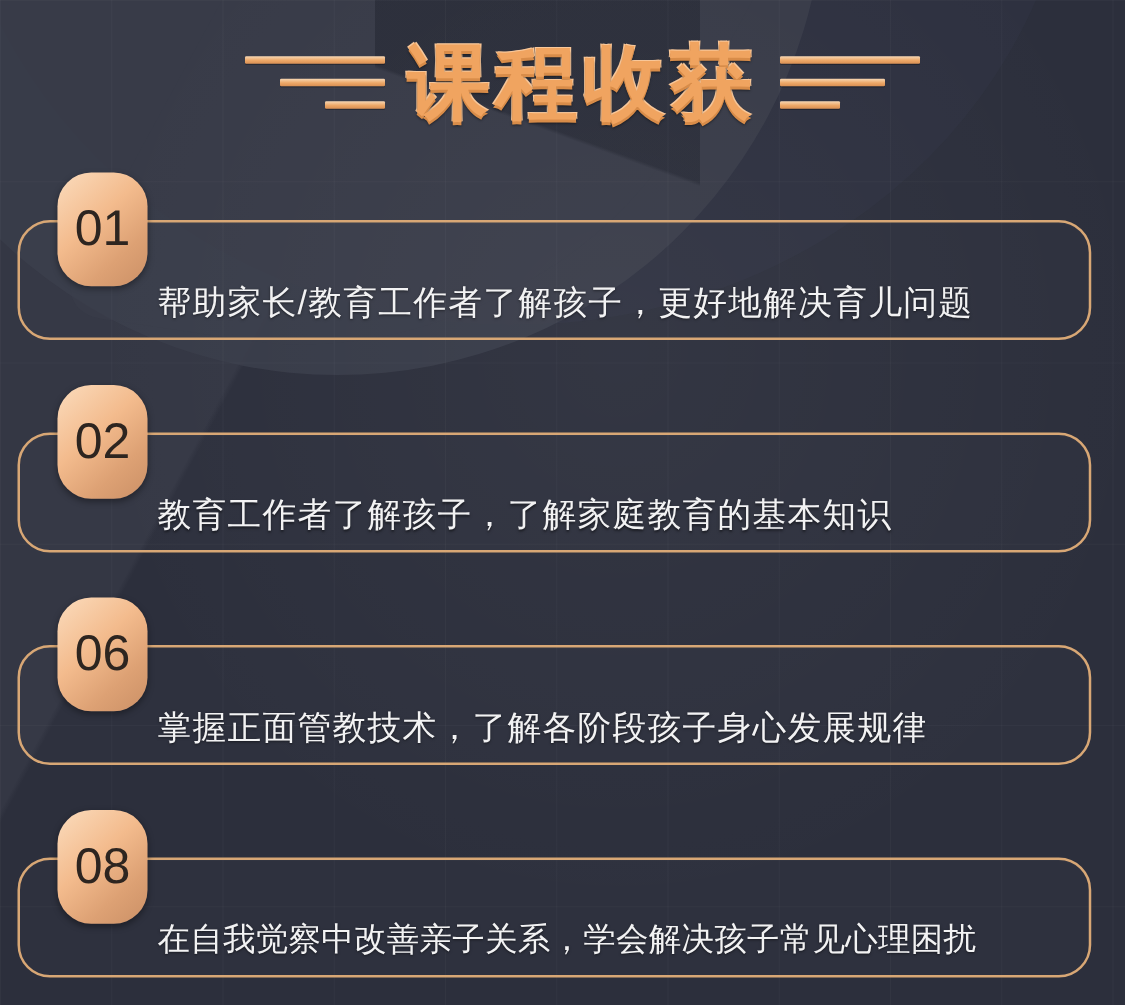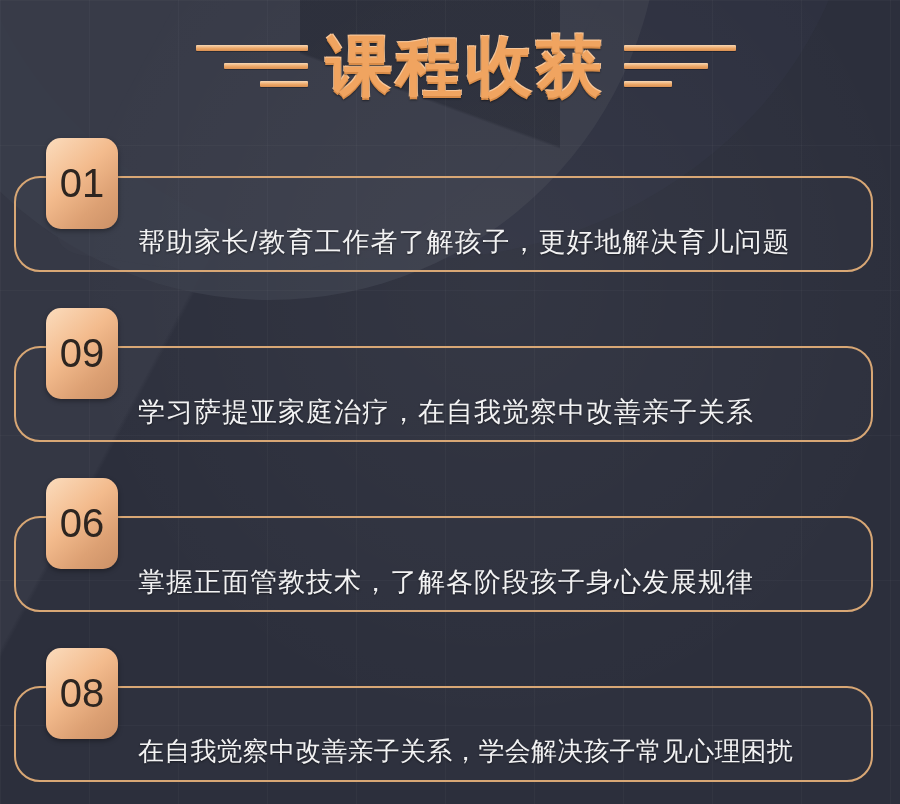--- a/index.html
+++ b/index.html
@@ -168,31 +168,30 @@
     position: absolute;
     left: 112px;
     top: 50px;
     width: 740px;
     font-size: 27px;
     line-height: 1.2;
     color: #f2f2f3;
     letter-spacing: 1px;
     white-space: nowrap;
     text-shadow: 0 1px 2px rgba(0,0,0,0.5);
-    margin-left: 12px;
   }
   .item-4 .card-text { letter-spacing: 0.2px; font-size: 26px; }
 
   .badge {
     position: absolute;
     left: 32px;
     top: -38px;
     width: 72px;
     height: 91px;
-    border-radius: 15px;
+    border-radius: 27px;
     background: linear-gradient(138deg, #fbdcbd 0%, #f3bb8d 42%, #dda174 72%, #cb9066 100%);
     box-shadow: 0 2px 5px rgba(0,0,0,0.35);
     display: flex;
     align-items: center;
     justify-content: center;
   }
   .badge-num {
     font-size: 40px;
     font-weight: 400;
     color: #2d2520;
@@ -232,23 +231,23 @@
     <div class="item item-1">
       <div class="card"></div>
       <div class="card-text">帮助家长/教育工作者了解孩子，更好地解决育儿问题</div>
       <div class="badge">
         <span class="badge-num">01</span>
       </div>
     </div>
 
     <div class="item item-2">
       <div class="card"></div>
-      <div class="card-text">学习萨提亚家庭治疗，在自我觉察中改善亲子关系</div>
-      <div class="badge">
-        <span class="badge-num">09</span>
+      <div class="card-text">教育工作者了解孩子，了解家庭教育的基本知识</div>
+      <div class="badge">
+        <span class="badge-num">02</span>
       </div>
     </div>
 
     <div class="item item-3">
       <div class="card"></div>
       <div class="card-text">掌握正面管教技术，了解各阶段孩子身心发展规律</div>
       <div class="badge">
         <span class="badge-num">06</span>
       </div>
     </div>

